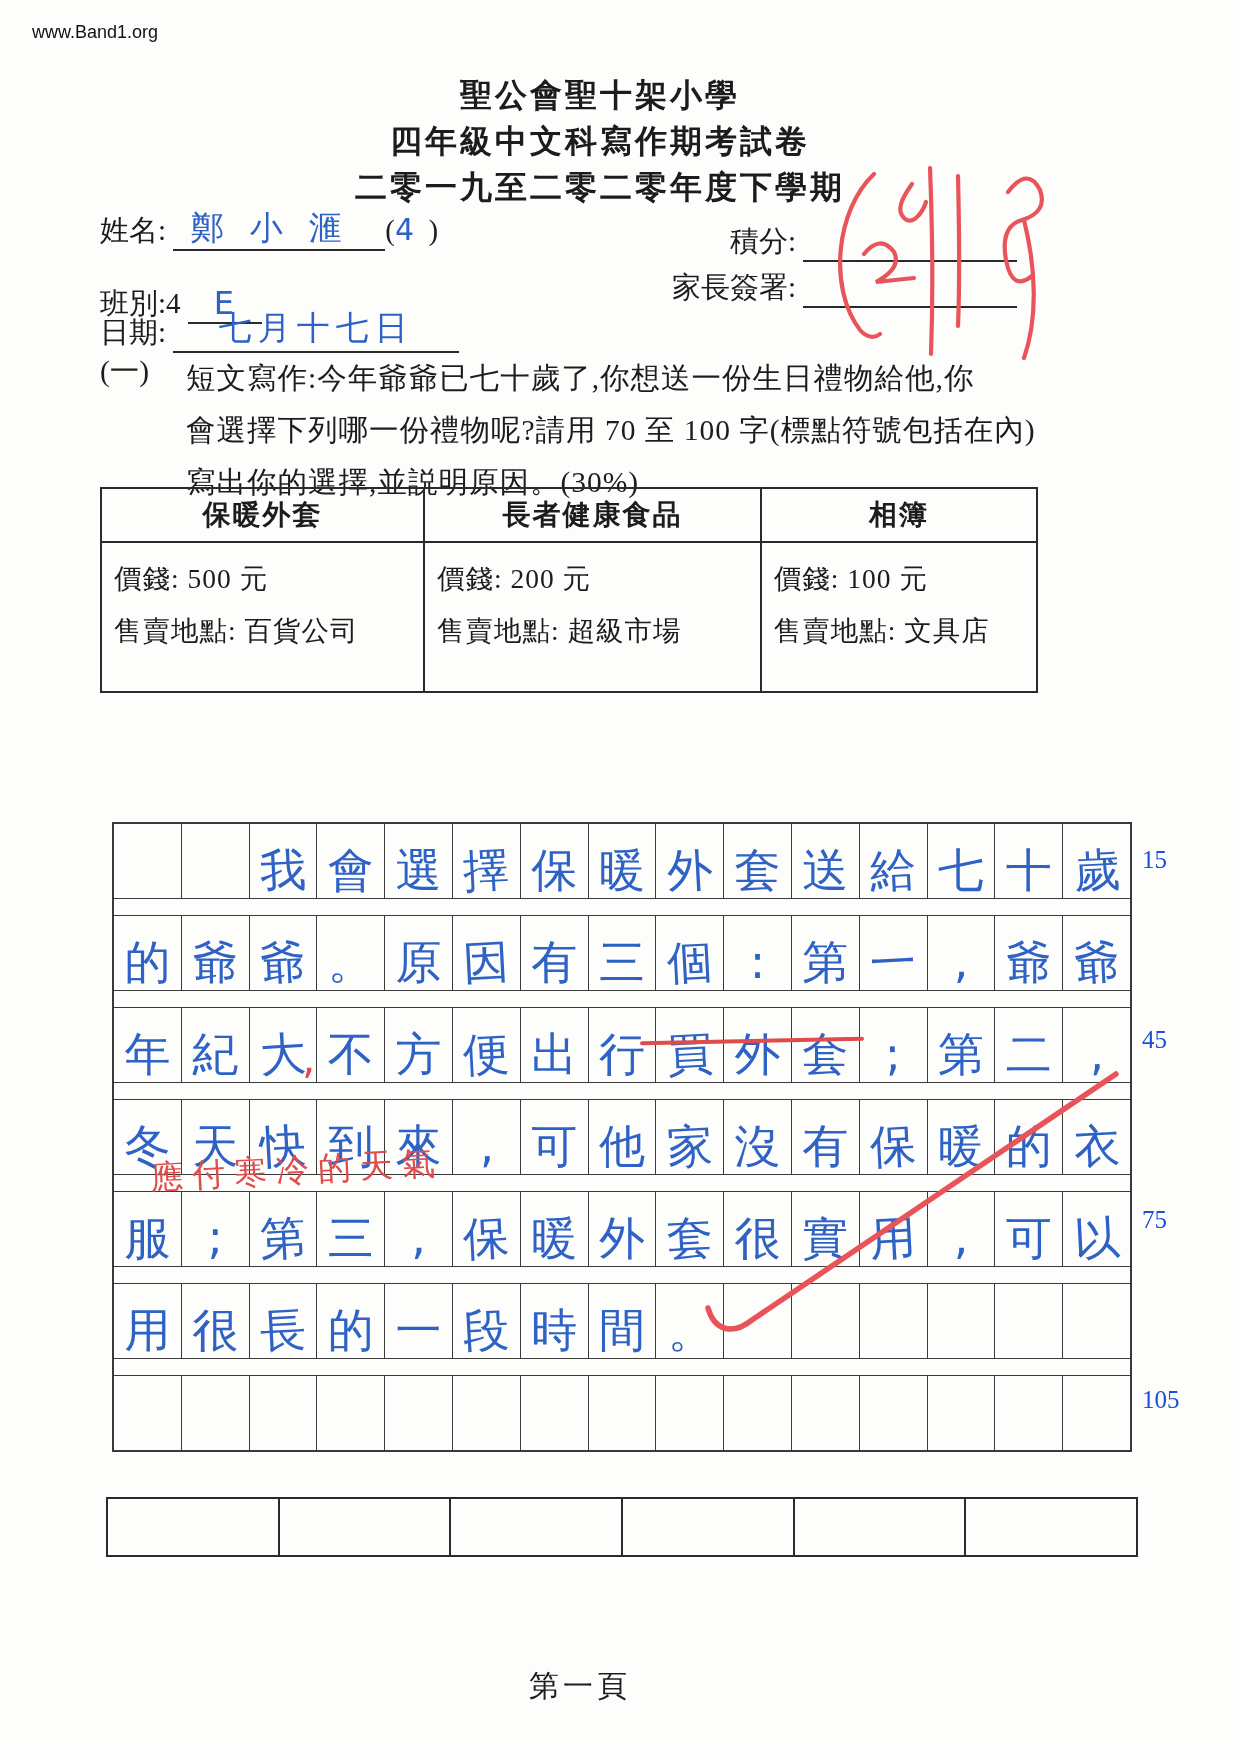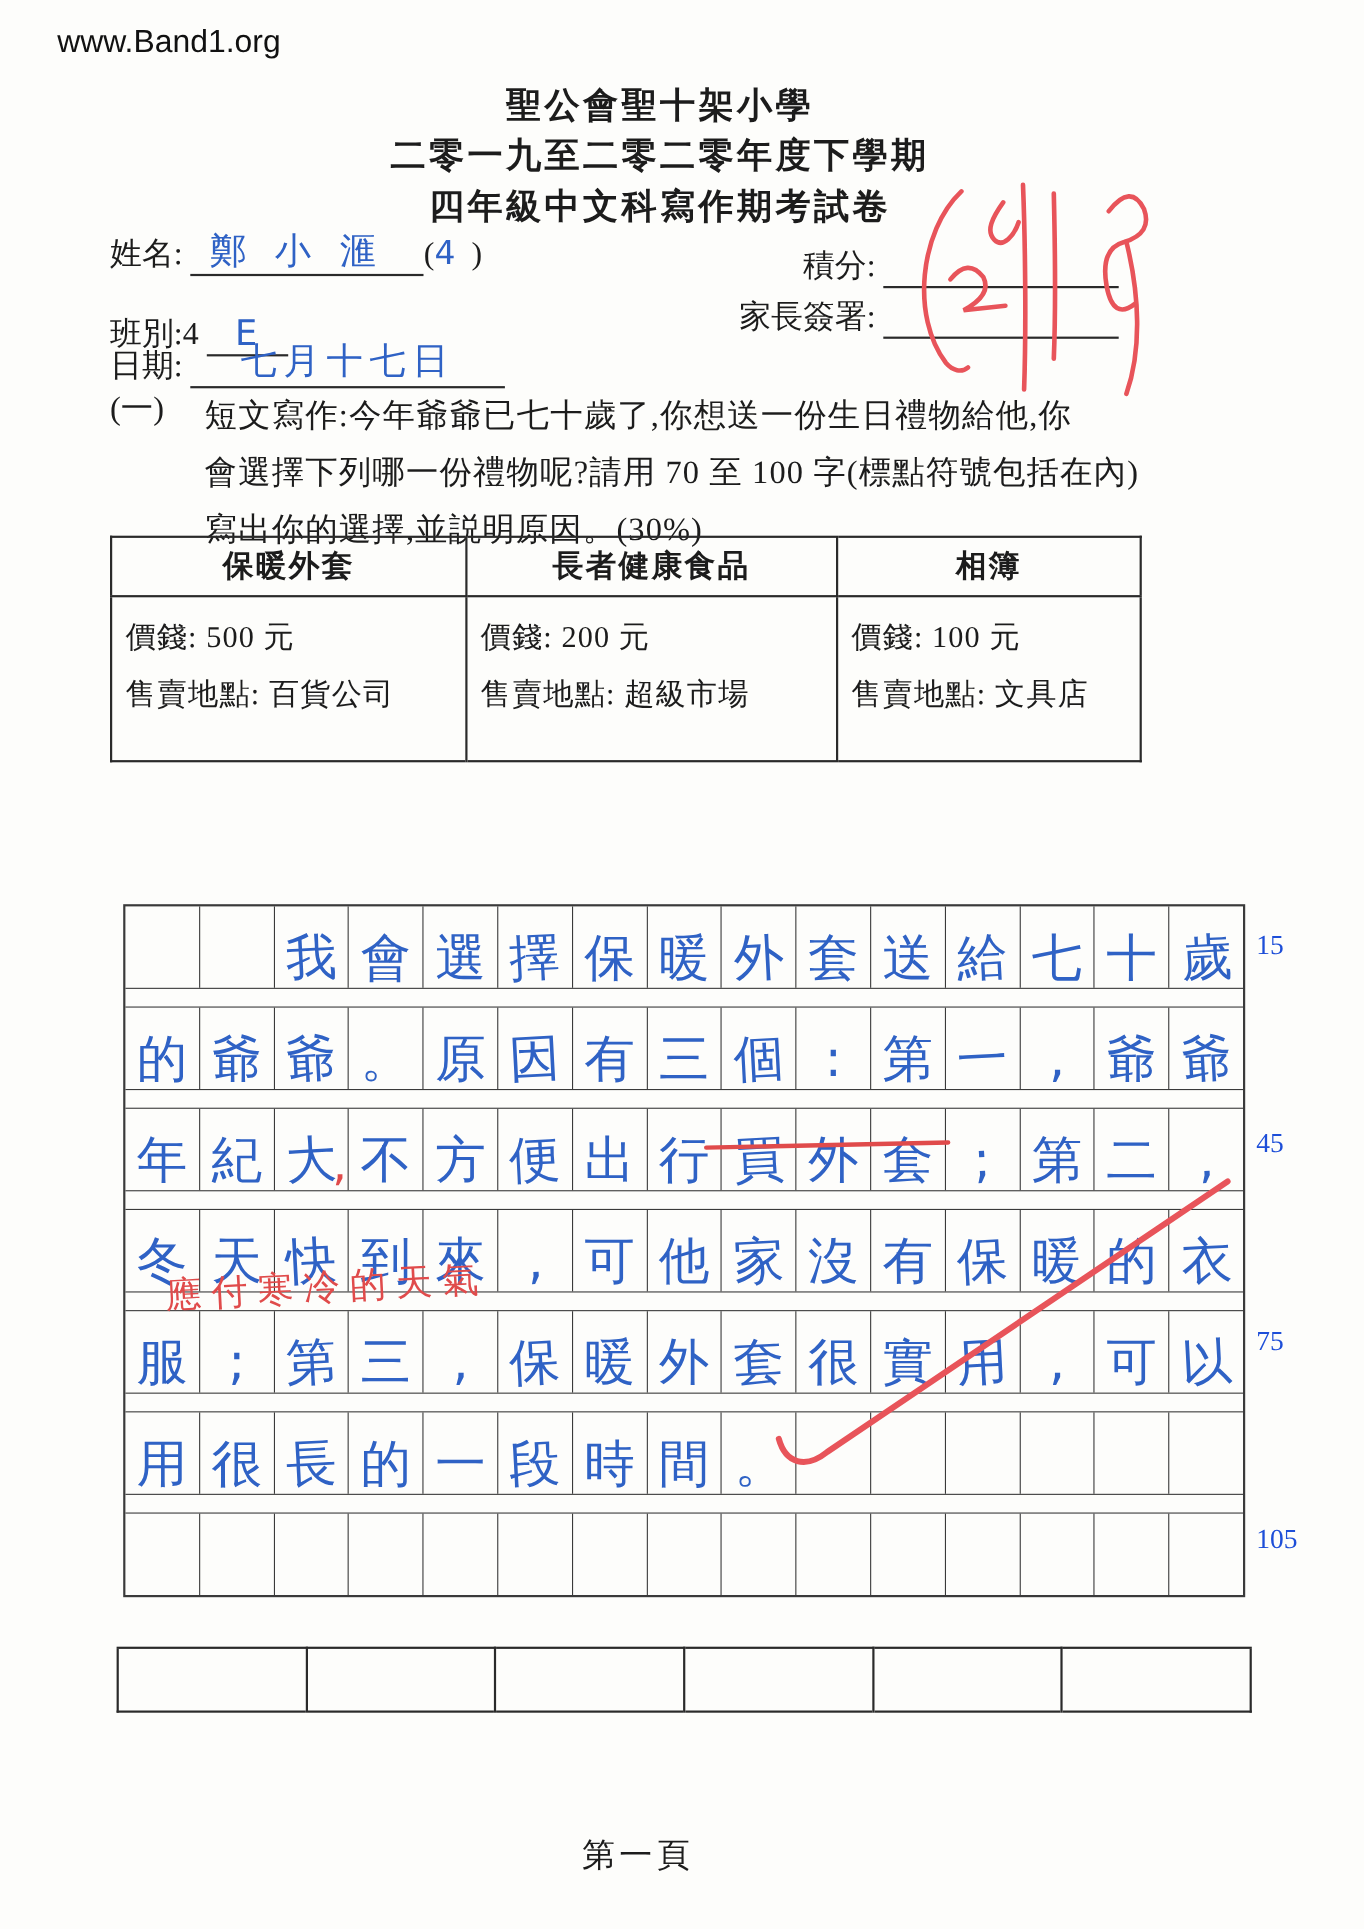--- a/index.html
+++ b/index.html
@@ -5,22 +5,22 @@
   html,body{margin:0;padding:0;}
   body{
     width:1240px;height:1754px;position:relative;
     background:#fdfdfb;
     font-family:"Liberation Serif","DejaVu Serif",serif;
     color:#1c1c1c;overflow:hidden;
   }
   .abs{position:absolute;}
 
   
-  .watermark{left:52px;top:22px;font-family:"Liberation Sans","DejaVu Sans",sans-serif;
-    font-size:29px;color:#111;}
+  .watermark{left:32px;top:22px;font-family:"Liberation Sans","DejaVu Sans",sans-serif;
+    font-size:18px;color:#111;}
 
   
   .titleblock{left:0;top:72px;width:1200px;text-align:center;}
   .titleblock div{font-size:32px;line-height:46px;letter-spacing:3px;font-weight:600;}
 
   
   .fields{left:100px;top:204px;width:1040px;font-size:29px;}
   .frow{position:absolute;white-space:nowrap;}
   .uline{display:inline-block;border-bottom:2.4px solid #2a2a2a;text-align:center;vertical-align:bottom;}
   .hw{font-family:"DejaVu Sans",sans-serif;color:#2f62c5;}
@@ -80,22 +80,22 @@
 
   .scoresvg{left:812px;top:158px;pointer-events:none;}
 </style>
 </head>
 <body>
 
 <div class="abs watermark">www.Band1.org</div>
 
 <div class="abs titleblock">
   <div>聖公會聖十架小學</div>
+  <div>四年級中文科寫作期考試卷</div>
   <div>二零一九至二零二零年度下學期</div>
-  <div>四年級中文科寫作期考試卷</div>
 </div>
 
 <div class="abs fields">
   <div class="frow" style="left:0;top:0;">
     <span>姓名:</span>
     <span class="uline" style="width:212px;"><span class="hw namehw">鄭小滙</span></span><span>(</span><span class="hw numhw">4</span>&nbsp;&nbsp;<span>)</span>
   </div>
   <div class="frow" style="left:0;top:36px;margin-top:44px;">
     <span>班別:</span><span>4</span>
     <span class="uline" style="width:74px;"><span class="hw classhw">E</span></span>

